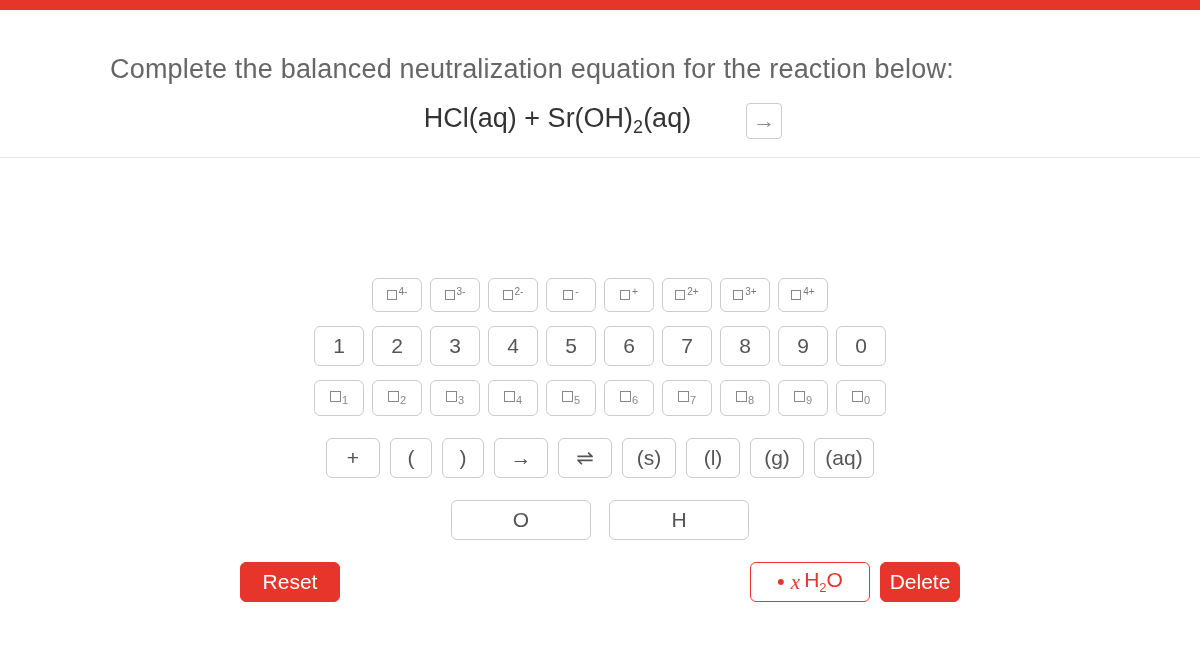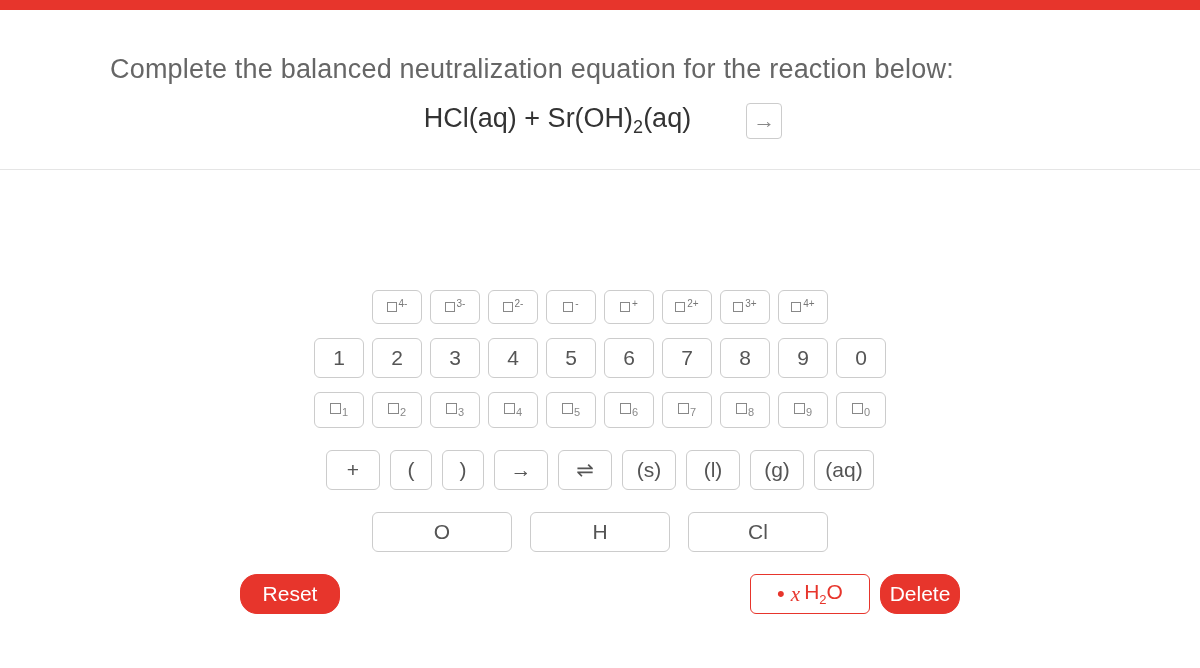--- a/index.html
+++ b/index.html
@@ -1,36 +1,36 @@
 <!DOCTYPE html>
 <html><head>
 <meta charset="utf-8">
 <style>
   * { box-sizing: border-box; margin: 0; padding: 0; }
   html, body { width: 1200px; height: 668px; font-family: Arial, Helvetica, sans-serif; background: #fff; }
   .topbar { width: 100%; height: 10px; background: #e7352c; }
   .prompt { padding: 44px 104px 0 110px; }
   .prompt-text { font-size: 27px; color: #666; letter-spacing: 0.2px; }
-  .equation-row { display: flex; justify-content: center; align-items: flex-start; margin-top: 18px; margin-bottom: 30px; font-size: 27px; color: #333; gap: 47px; }
+  .equation-row { display: flex; justify-content: center; align-items: flex-start; margin-top: 18px; margin-bottom: 18px; font-size: 27px; color: #333; gap: 47px; }
   .equation-row sub { font-size: 18px; vertical-align: sub; }
   .answer-slot { display: inline-flex; align-items: center; justify-content: center; border: 1px solid #ccc; border-radius: 4px; width: 36px; height: 36px; margin-left: 8px; color: #888; font-size: 22px; }
   .divider { border-top: 1px solid #e5e5e5; width: 100%; }
   .keypad-area { padding-top: 120px; display: flex; flex-direction: column; align-items: center; gap: 14px; }
   .row { display: flex; gap: 8px; align-items: center; justify-content: center; }
   .btn { border: 1px solid #ccc; border-radius: 6px; background: #fff; color: #555; display: inline-flex; align-items: center; justify-content: center; cursor: pointer; font-size: 21px; height: 40px; }
   .btn.small { width: 50px; height: 34px; font-size: 14px; color: #777; }
   .btn.small .box { display:inline-block; width:10px; height:10px; border:1.6px solid #888; margin-right:2px; }
   .btn.small sup { font-size: 10px; position: relative; top: -4px; }
   .btn.num { width: 50px; }
   .btn.sub { width: 50px; height: 36px; font-size: 15px; color: #888; }
   .btn.sub .box { display:inline-block; width:11px; height:11px; border:1.6px solid #888; margin-right:1px; position:relative; top:-2px;}
   .btn.sub sub { font-size: 11px; position: relative; top: 2px; }
   .btn.sym { width: 54px; }
   .btn.wide { width: 140px; }
-  .btn.red { background: #e7352c; color: #fff; border-color: #e7352c; border-radius: 17px; }
+  .btn.red { background: #e7352c; color: #fff; border-color: #e7352c; }
   .btn.red-outline { border-color: #e7352c; color: #e7352c; }
   .reset-row { width: 720px; display: flex; justify-content: space-between; align-items: center; }
   .reset-row .right { display: flex; gap: 10px; }
   .h2o-btn .dot { color: #e7352c; margin-right: 6px; font-size: 22px; line-height: 0; }
   .h2o-btn .x { font-style: italic; font-family: 'Times New Roman', serif; margin-right:4px;}
   .h2o-btn sub { font-size: 13px; }
   .element-row { display:flex; gap:18px; }
 </style>
 </head>
 <body>
@@ -150,21 +150,20 @@
     <button class="btn sym">⇌</button>
     <button class="btn sym">(s)</button>
     <button class="btn sym">(l)</button>
     <button class="btn sym">(g)</button>
     <button class="btn sym" style="width:60px">(aq)</button>
   </div>
 
   <div class="row element-row" style="margin-top:8px;">
     <button class="btn wide">O</button>
     <button class="btn wide">H</button>
-    <button class="btn wide">Cl</button>
   </div>
 
   <div class="reset-row" style="margin-top:8px;">
     <button class="btn red" style="width:100px">Reset</button>
     <div class="right">
       <button class="btn red-outline h2o-btn" style="width:120px">
         <span class="dot">•</span>
         <span class="x">x</span>
         <span>H<sub>2</sub>O</span>
       </button>

